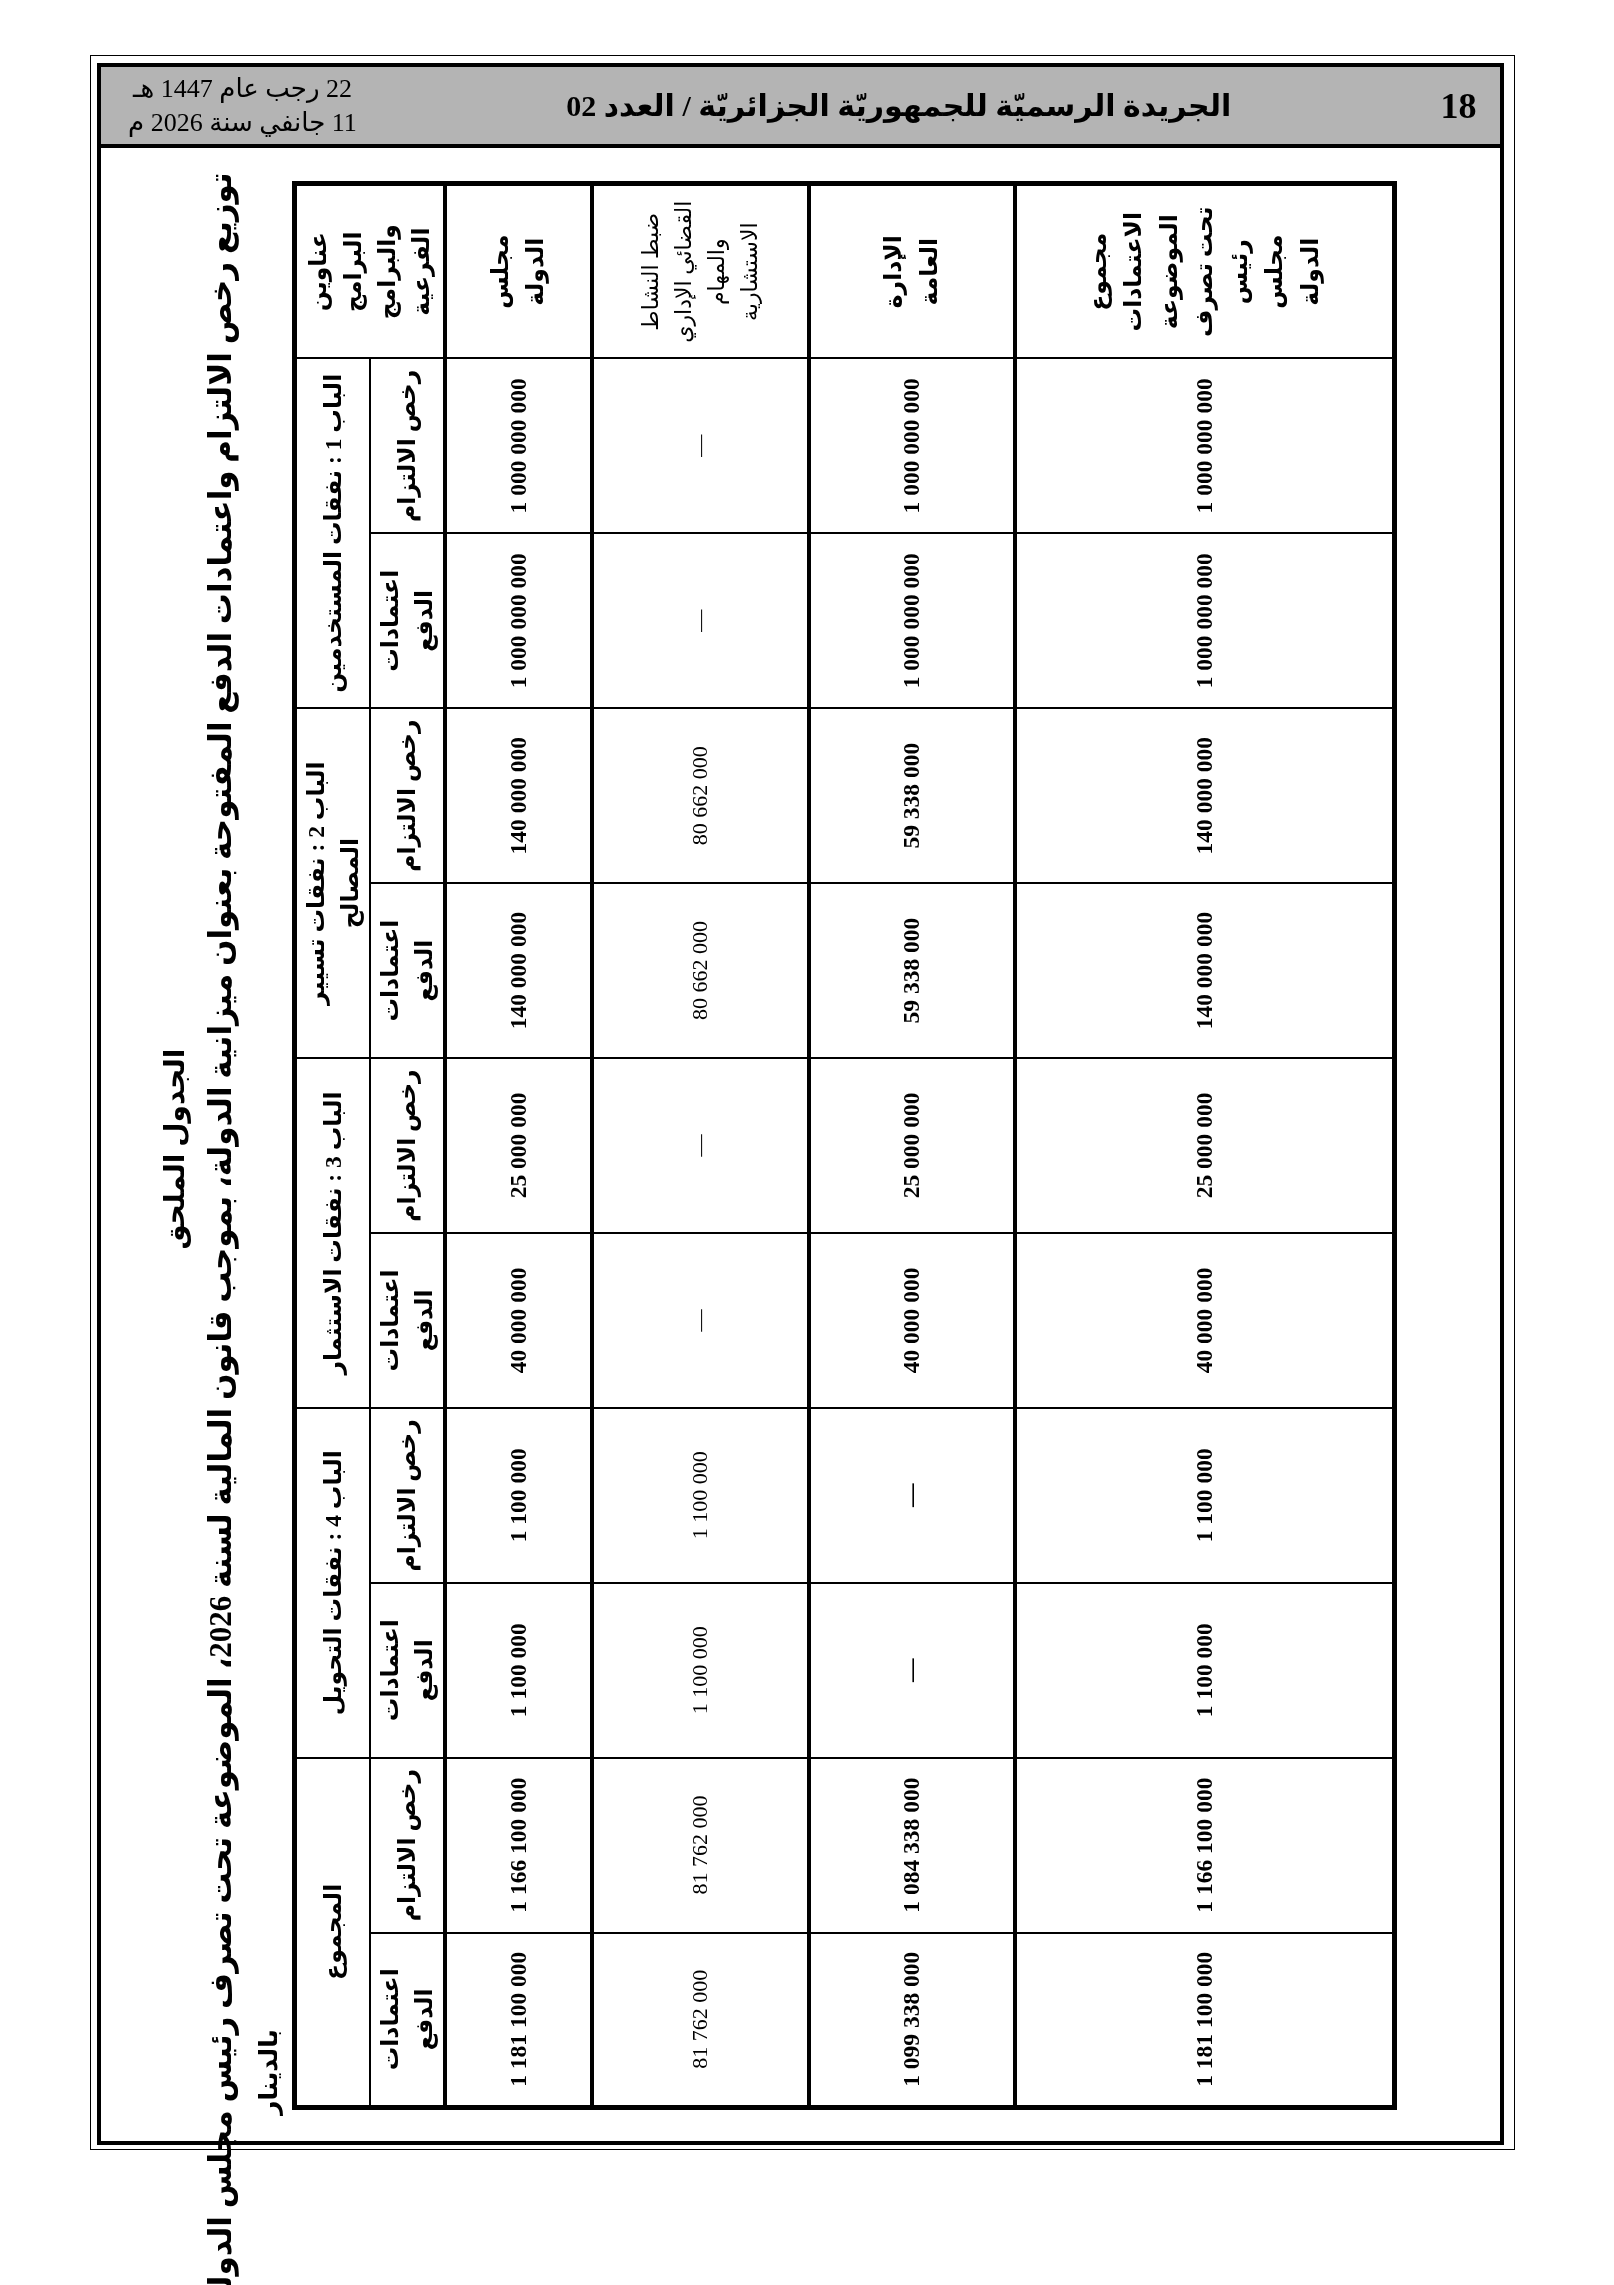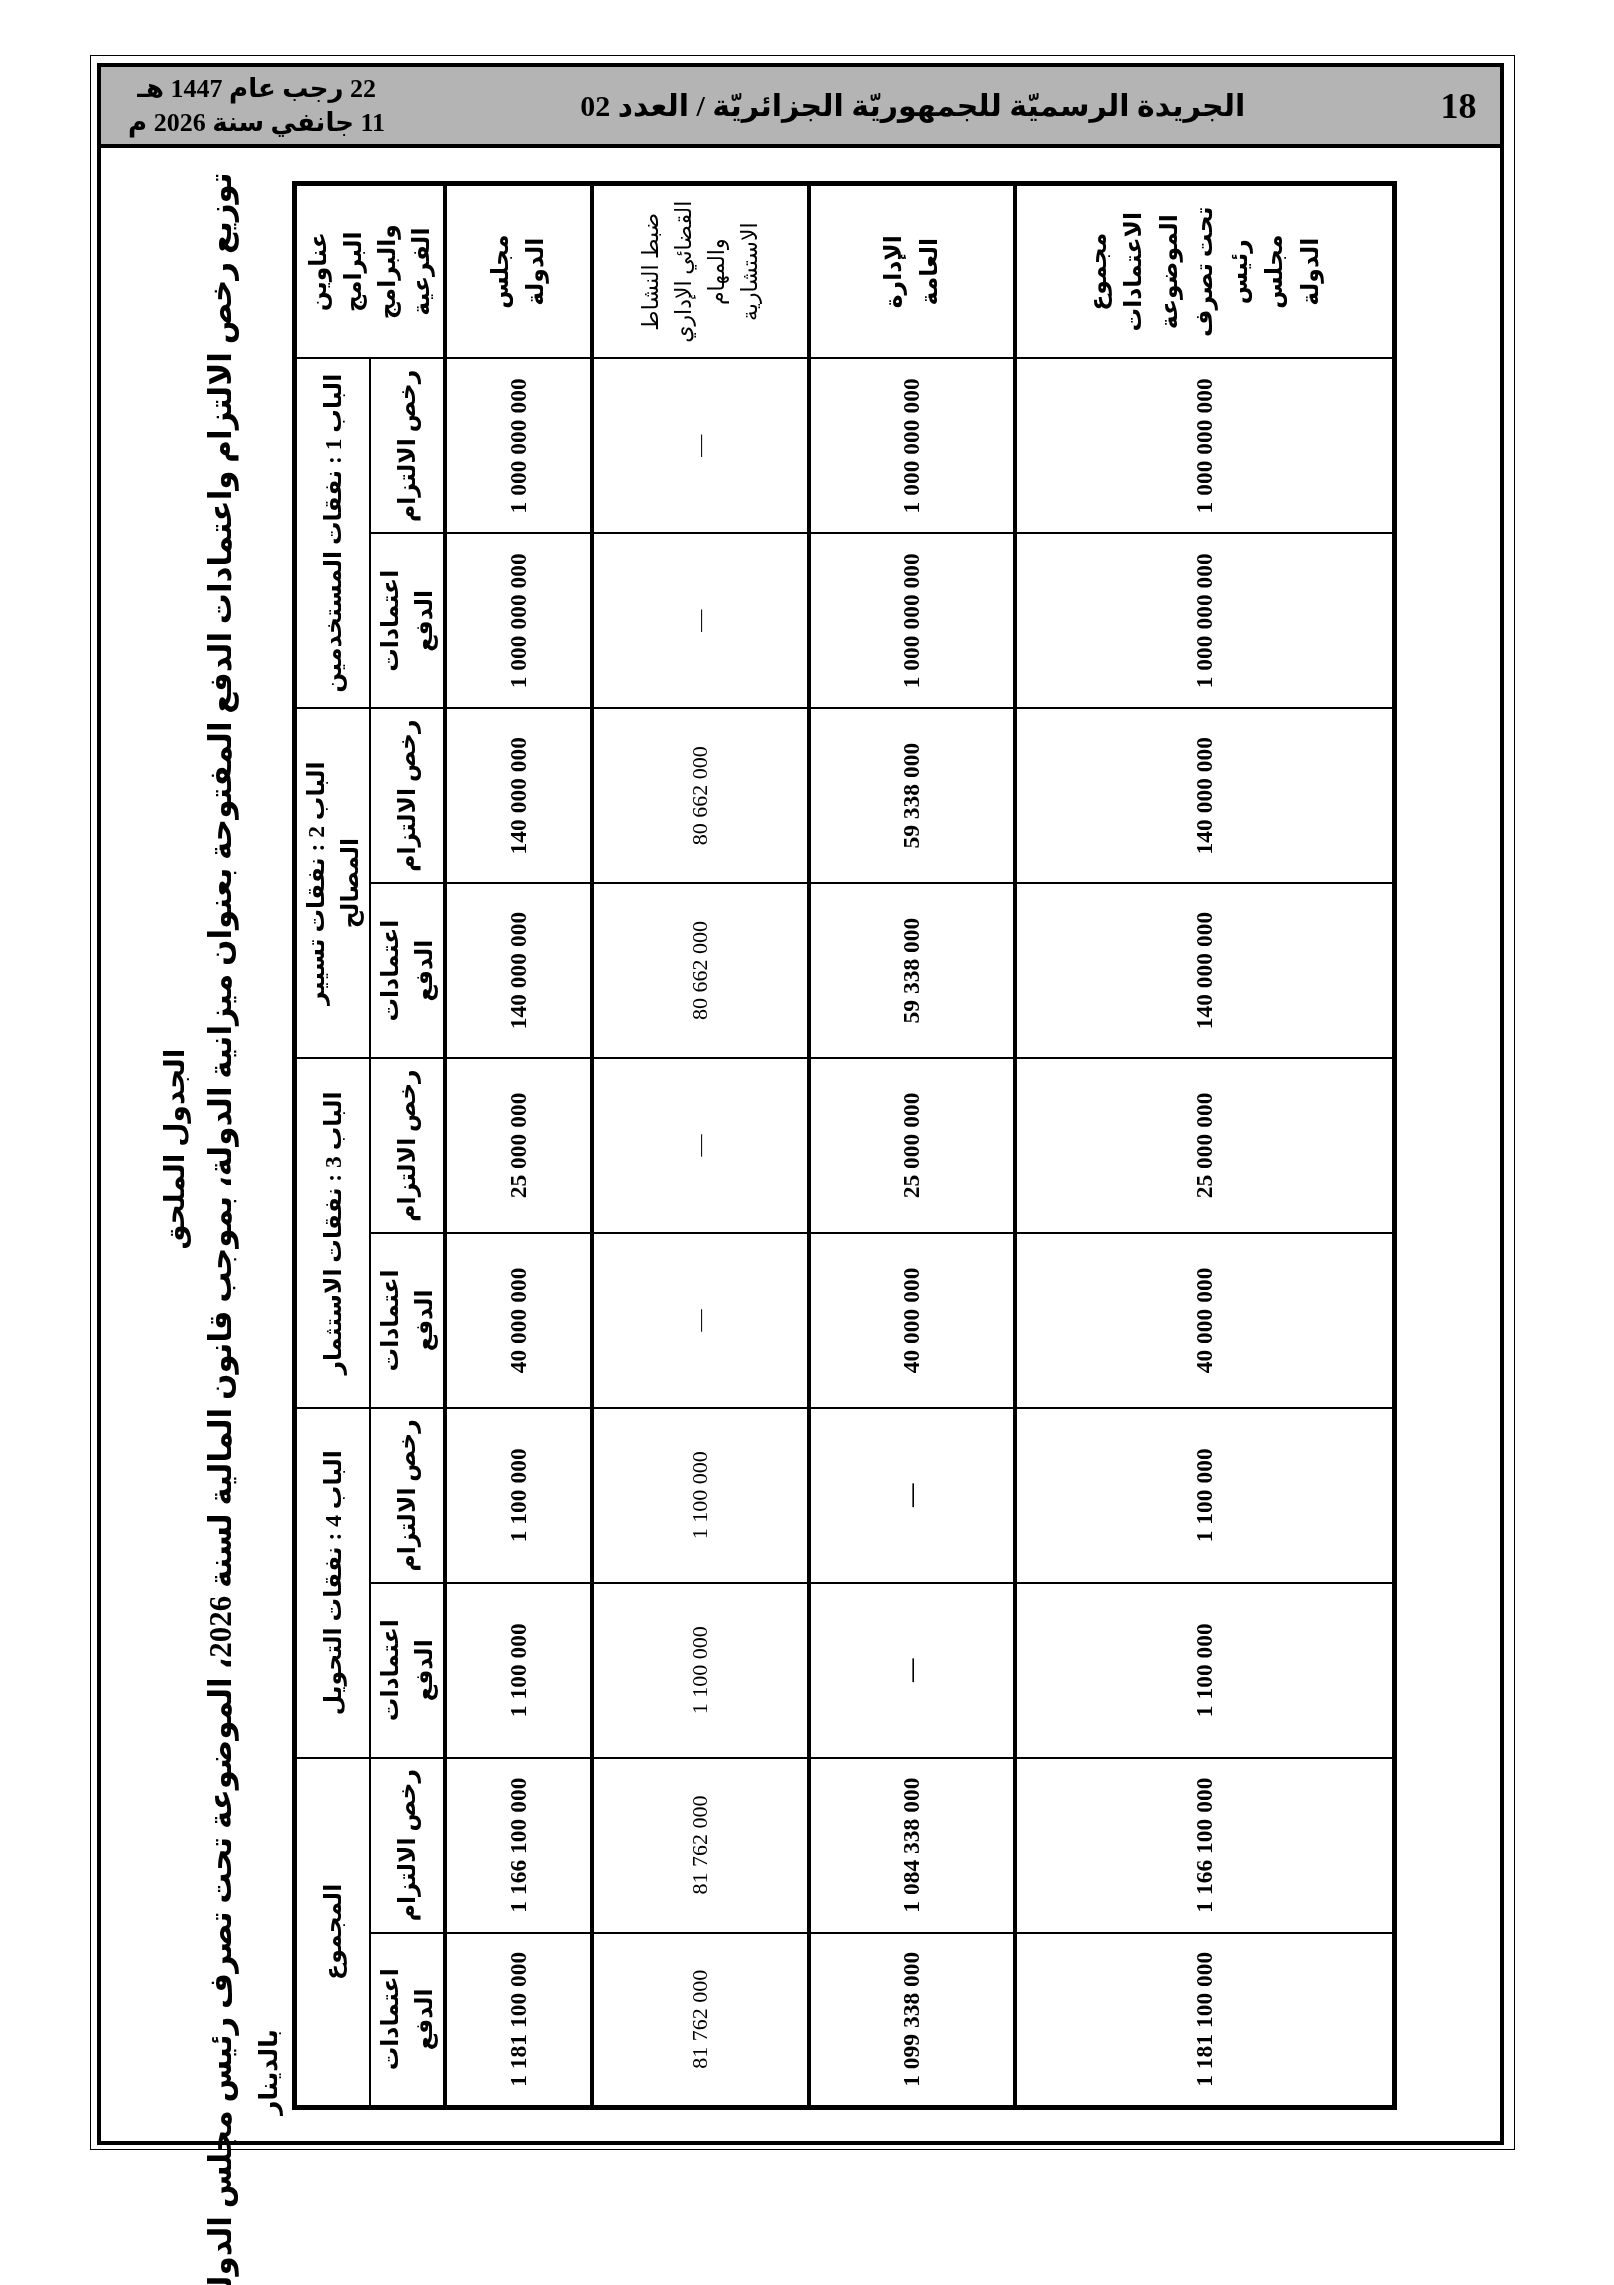--- a/index.html
+++ b/index.html
@@ -14,21 +14,21 @@
   }
   
   .band{
     position:absolute;left:97px;top:63px;width:1407px;height:85px;
     box-sizing:border-box;border:4.5px solid #000;background:#b4b4b4;
     display:flex;direction:rtl;align-items:center;justify-content:space-between;
     padding:0 23.5px;
   }
   .band .pagenum{font-size:36px;font-weight:bold;}
   .band .jtitle{flex:1;text-align:center;font-size:30px;font-weight:bold;}
-  .band .dates{text-align:center;font-size:26px;font-weight:bold;line-height:1.3;padding-left:3.6px;}
+  .band .dates{text-align:center;font-size:26px;font-weight:normal;line-height:1.3;padding-left:3.6px;}
   
   .main-box{
     position:absolute;left:97px;top:148px;width:1407px;height:1997px;
     box-sizing:border-box;border:4.5px solid #000;border-top-width:0;background:#fff;
   }
   
   .rot-wrap{position:absolute;left:57px;top:4.5px;width:0;height:0;}
   .rot-block{
     width:1986px;height:1316px;
     transform-origin:0 0;

